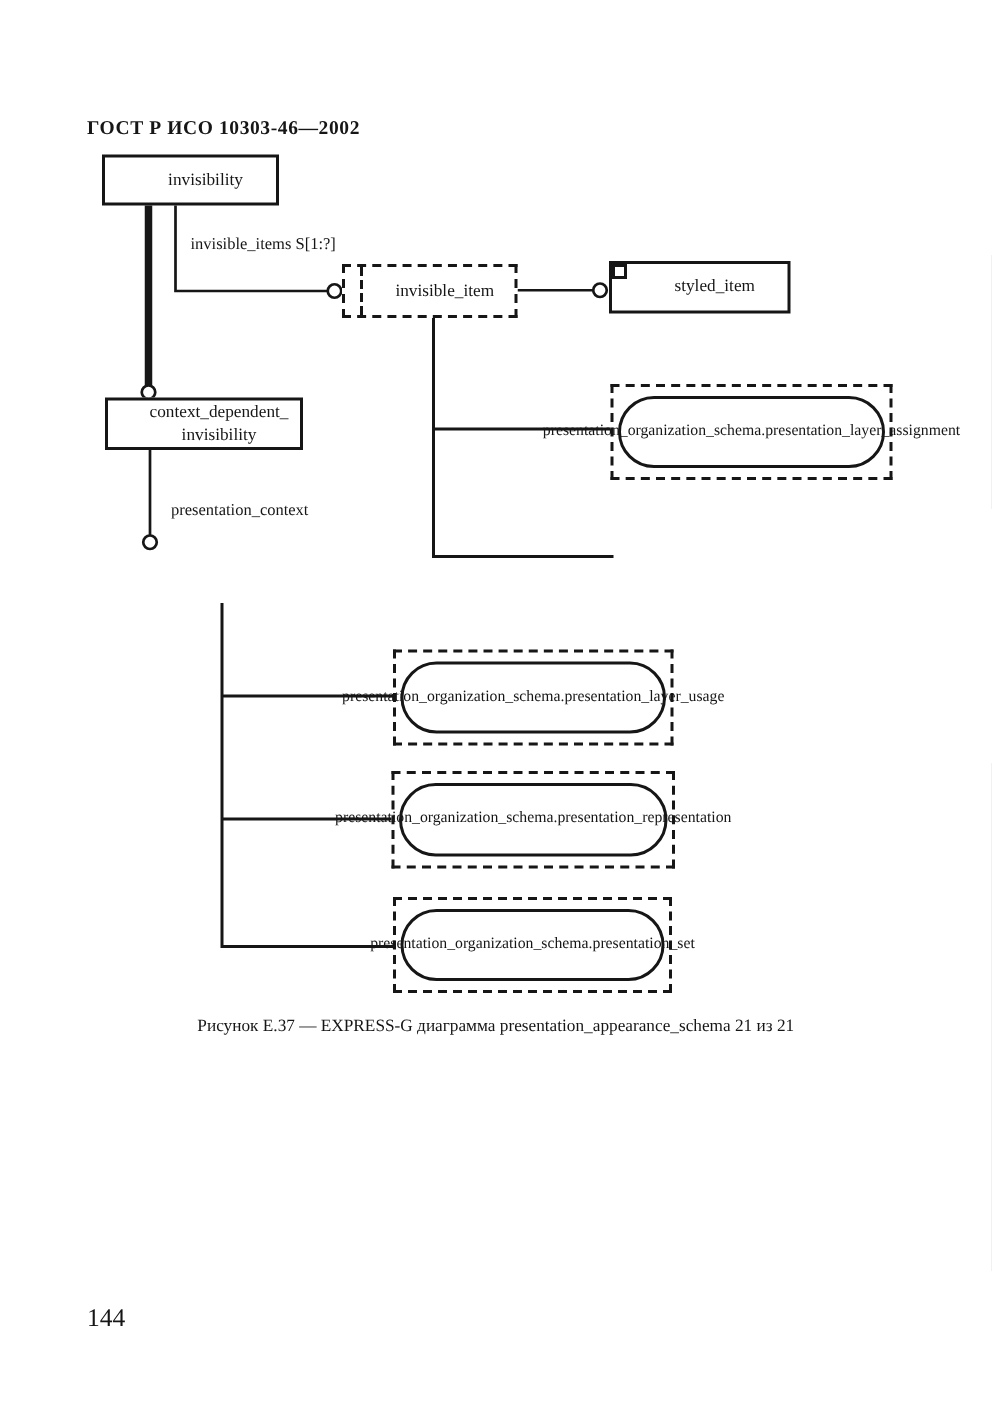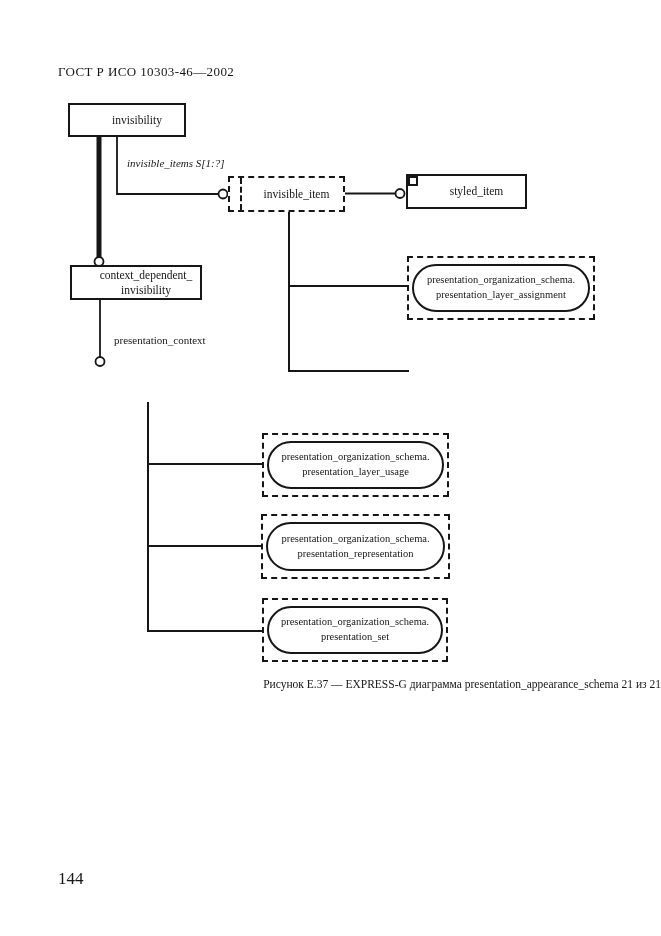--- a/index.html
+++ b/index.html
@@ -11,22 +11,22 @@
     height: 936px;
     background: var(--paper);
     font-family: "Liberation Serif", "DejaVu Serif", serif;
     color: var(--ink);
     overflow: hidden;
     margin: 0 auto;
   }
   .abs { position: absolute; }
   #connector-layer { position: absolute; left: 0; top: 0; z-index: 1; }
   .doc-header {
-    left: 58px; top: 64px;
-    font-size: 13px; font-weight: normal; letter-spacing: 0.4px;
+    left: 58px; top: 77px;
+    font-size: 13px; font-weight: bold; letter-spacing: 0.4px;
     white-space: nowrap; z-index: 3;
   }
   .entity-box {
     position: absolute; z-index: 2;
     background: var(--paper);
     border: 2px solid var(--ink);
     display: flex; flex-direction: column;
     align-items: center; justify-content: center;
     text-align: center;
     font-size: 11.5px; line-height: 1.25;
@@ -44,34 +44,34 @@
   }
   .ref-box {
     position: absolute; z-index: 2;
     border: 2px dashed var(--ink);
     background: var(--paper);
   }
   .stadium {
     position: absolute; left: 3px; right: 3px; top: 6px; bottom: 6px;
     border: 2px solid var(--ink); border-radius: 26px;
     background: var(--paper);
-    display: flex; flex-direction: column;
+    display: flex; flex-direction: row;
     align-items: center; justify-content: center;
     text-align: center;
     font-size: 10.5px; line-height: 1.4;
     white-space: nowrap;
   }
   .edge-label {
     position: absolute; z-index: 3;
     font-size: 11px; white-space: nowrap;
     background: var(--paper); padding: 0 2px;
   }
   .caption {
     position: absolute; left: 0; right: 0; top: 678px;
-    text-align: right; font-size: 11.5px; z-index: 3;
+    text-align: center; font-size: 11.5px; z-index: 3;
     white-space: nowrap;
   }
   .page-number {
     position: absolute; left: 58px; top: 869px;
     font-size: 17px; z-index: 3;
   }
 </style>
 </head>
 <body>
 
@@ -114,21 +114,21 @@
     <span class="corner-square"></span>
     <span>styled_item</span>
   </div>
 
   <div class="entity-box" style="left:70px; top:265px; width:132px; height:35px;">
     <span>context_dependent_</span>
     <span>invisibility</span>
   </div>
 
 
-  <div class="edge-label" style="left:125px; top:157px;font-style:italic;">invisible_items S[1:?]</div>
+  <div class="edge-label" style="left:125px; top:157px;">invisible_items S[1:?]</div>
   <div class="edge-label" style="left:112px; top:334px;">presentation_context</div>
 
   <div class="ref-box" style="left:407px; top:256px; width:188px; height:64px;">
     <div class="stadium">
       <span>presentation_organization_schema.</span>
       <span>presentation_layer_assignment</span>
     </div>
   </div>
 
 

